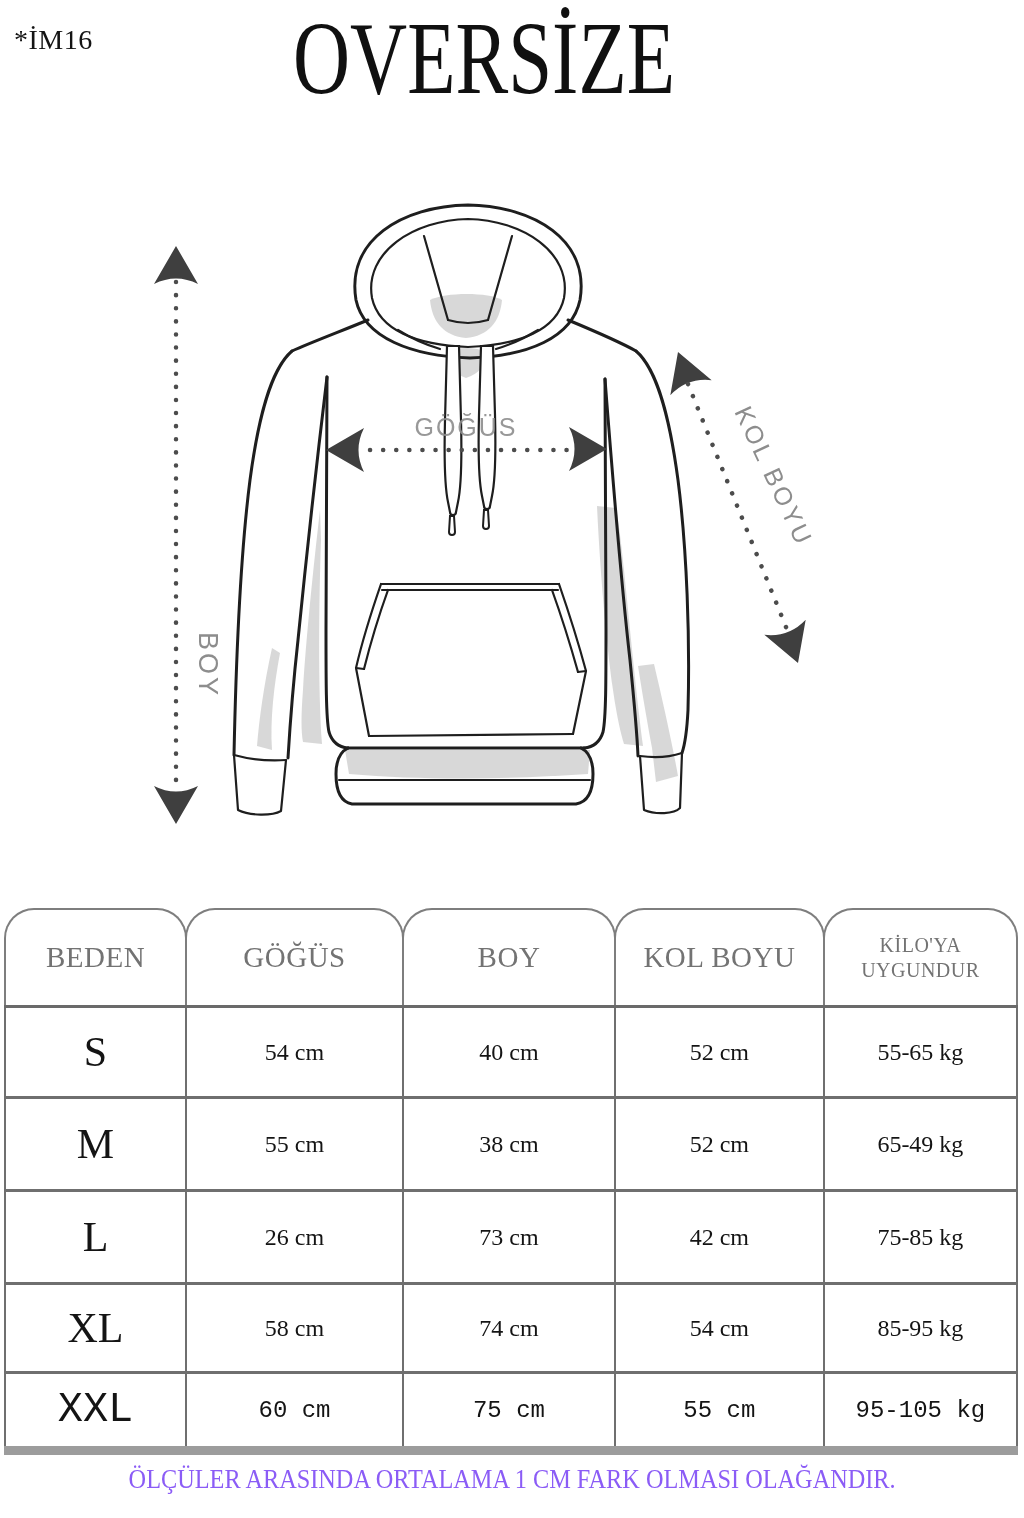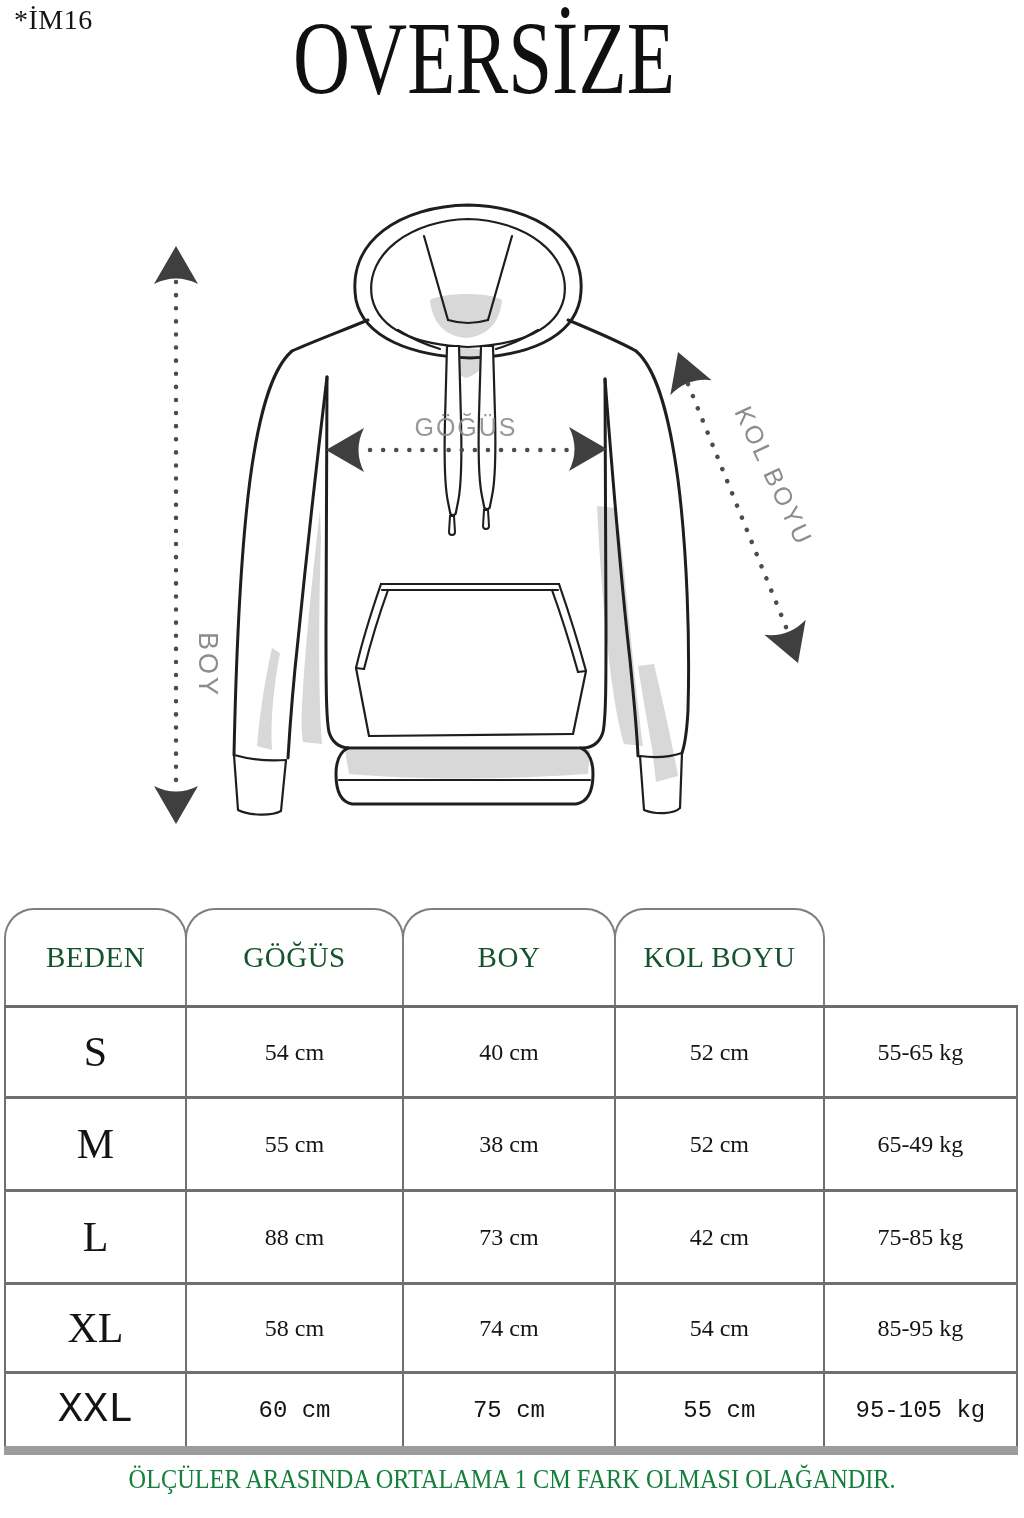--- a/index.html
+++ b/index.html
@@ -5,21 +5,21 @@
   html,body{margin:0;padding:0;background:#ffffff;}
   .page{
     position:relative;
     width:1024px;height:1518px;
     background:#ffffff;
     overflow:hidden;
     font-family:"Liberation Serif","DejaVu Serif",serif;
     color:#111;
   }
   .product-code{
-    position:absolute;top:4px;left:14px;
+    position:absolute;top:24px;left:14px;
     font-size:28px;letter-spacing:.5px;color:#141414;
   }
   .page-title{
     position:absolute;top:6px;left:0;width:100%;
     text-align:center;font-size:104px;line-height:1;
     color:#101010;
     transform:translateX(-28px) scaleX(.76);
     white-space:nowrap;
   }
   .diagram{
@@ -36,21 +36,21 @@
     grid-template-columns:18.05% 21.4% 20.9% 20.6% 19.05%;
     border-bottom:3px solid #6a6a6a;
   }
   .tab{
     height:95px;
     border:2px solid #7e7e7e;border-bottom:none;
     border-radius:30px 30px 0 0;
     margin-left:-2px;
     display:flex;align-items:center;justify-content:center;
     text-align:center;
-    font-size:29px;letter-spacing:.5px;color:#14532d;
+    font-size:29px;letter-spacing:.5px;color:#737373;
     background:#fff;
   }
   .tab:first-child{margin-left:0;}
   .tab.small{font-size:20px;line-height:1.25;padding:0 14px;}
   .tbody{
     display:grid;
     grid-template-columns:18.05% 21.4% 20.9% 20.6% 19.05%;
     grid-template-rows:91px 93px 93px 89px 72px;
     border-bottom:9px solid #9c9c9c;
   }
@@ -60,21 +60,21 @@
     border-bottom:3px solid #6f6f6f;
     display:flex;align-items:center;justify-content:center;
     font-size:24px;color:#141414;
     background:#fff;
   }
   .cell.size{font-size:42px;border-left:2px solid #6f6f6f;}
   .row:last-child .cell{border-bottom:none;font-family:Liberation Mono, monospace;}
 
   .footer-note{
     position:absolute;top:1464px;left:0;width:100%;
-    text-align:center;font-size:27px;color:#15803d;
+    text-align:center;font-size:27px;color:#8b5cf6;
   }
   .footer-note span{display:inline-block;transform:scaleX(.9);white-space:nowrap;}
 
   
   .ln{fill:none;stroke:#1e1e1e;stroke-width:3;stroke-linecap:round;stroke-linejoin:round;}
   .ln2{fill:none;stroke:#1e1e1e;stroke-width:2.2;stroke-linecap:round;stroke-linejoin:round;}
   .shade{fill:#c9c9c9;opacity:.72;stroke:none;}
   .dots{fill:none;stroke:#4c4c4c;stroke-width:4.5;stroke-dasharray:.1 13;stroke-linecap:round;}
   .mlabel{font-family:"Liberation Sans","DejaVu Sans",sans-serif;fill:#8d8d8d;}
 </style>
@@ -173,39 +173,40 @@
       </g>
     </svg>
   </div>
 
   <div class="size-table">
     <div class="thead">
       <div class="tab">BEDEN</div>
       <div class="tab">GÖĞÜS</div>
       <div class="tab">BOY</div>
       <div class="tab">KOL BOYU</div>
+      <div class="tab small">KİLO'YA UYGUNDUR</div>
     </div>
     <div class="tbody">
       <div class="row">
         <div class="cell size">S</div>
         <div class="cell">54 cm</div>
         <div class="cell">40 cm</div>
         <div class="cell">52 cm</div>
         <div class="cell">55-65 kg</div>
       </div>
       <div class="row">
         <div class="cell size">M</div>
         <div class="cell">55 cm</div>
         <div class="cell">38 cm</div>
         <div class="cell">52 cm</div>
         <div class="cell">65-49 kg</div>
       </div>
       <div class="row">
         <div class="cell size">L</div>
-        <div class="cell">88 cm</div>
+        <div class="cell">26 cm</div>
         <div class="cell">73 cm</div>
         <div class="cell">42 cm</div>
         <div class="cell">75-85 kg</div>
       </div>
       <div class="row">
         <div class="cell size">XL</div>
         <div class="cell">58 cm</div>
         <div class="cell">74 cm</div>
         <div class="cell">54 cm</div>
         <div class="cell">85-95 kg</div>

